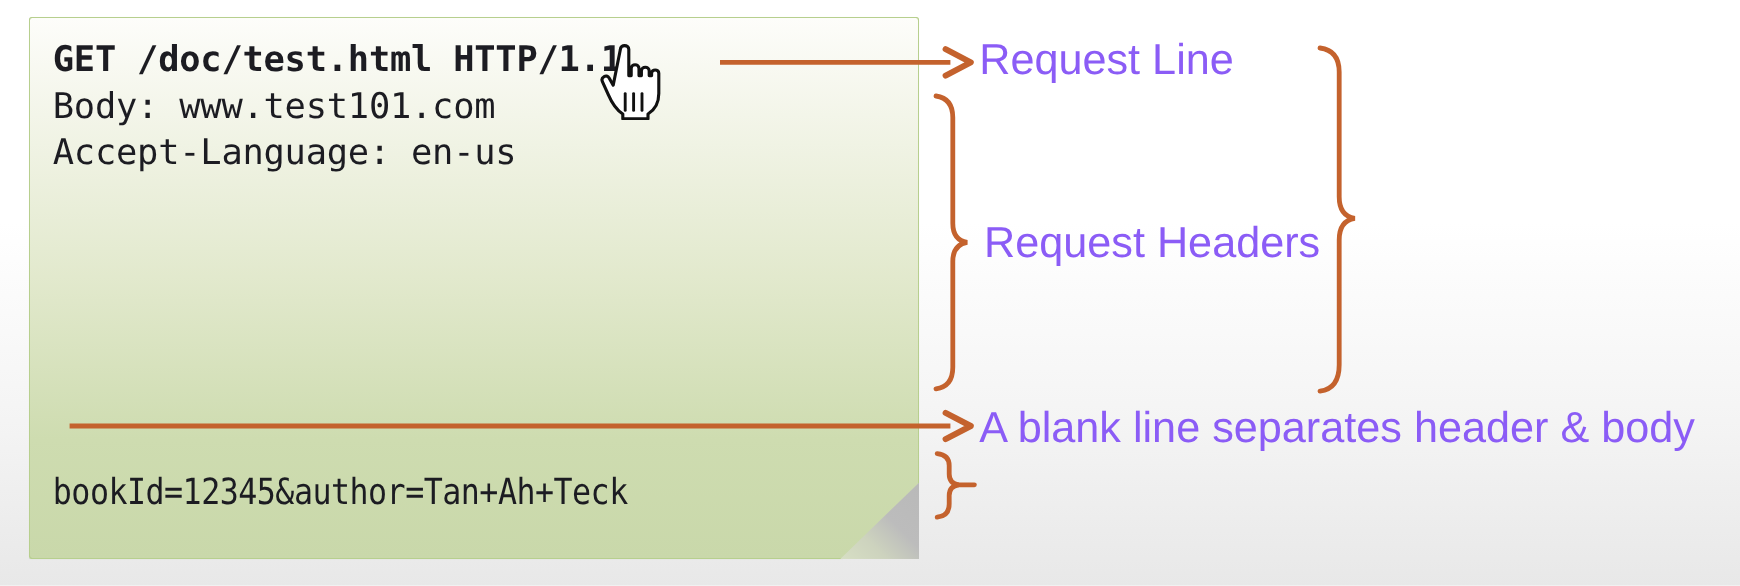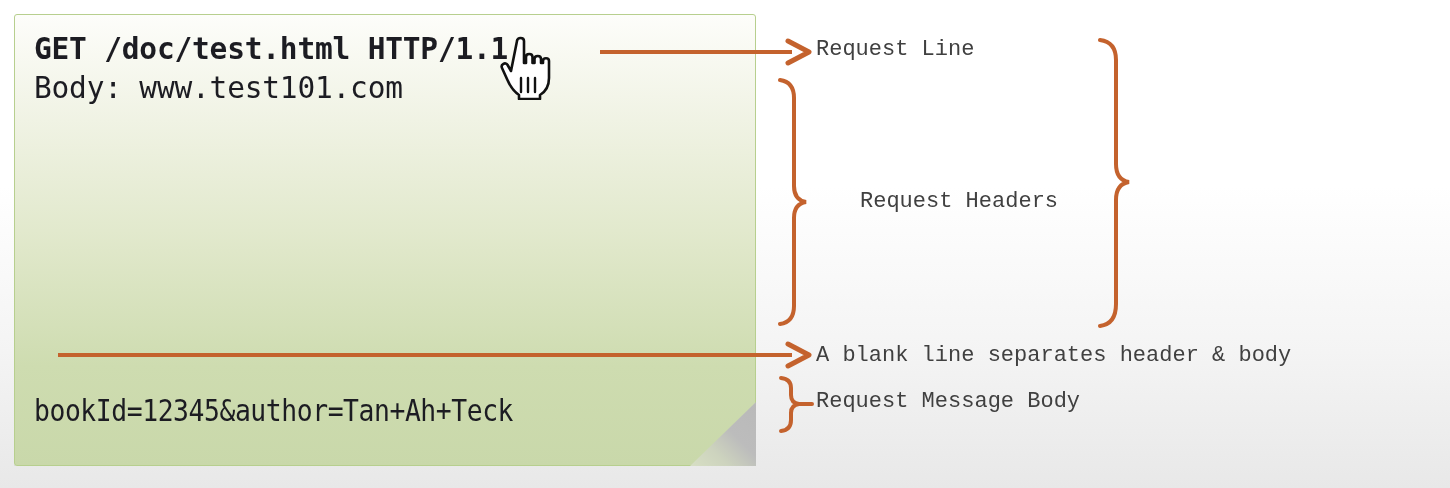--- a/index.html
+++ b/index.html
@@ -8,21 +8,21 @@
     background:linear-gradient(to bottom,#ffffff 0%,#ffffff 38%,#f4f4f4 72%,#e8e8e8 100%);
     font-family:"Liberation Sans", sans-serif;
     overflow:hidden;
     position:relative;
   }
   #stage{position:absolute;inset:0;}
 
   
   .note{
     position:absolute;
-    left:14px;top:14px;
+    left:24px;top:14px;
     width:742px;height:452px;
   }
   .note-body{
     position:absolute;inset:0;
     background:linear-gradient(to bottom,#fdfdfa 0%,#f3f5e9 18%,#e2e9cd 48%,#cedcb0 78%,#c9d8aa 100%);
     border:1.5px solid #b7cf8e;
     border-radius:3px;
     box-shadow:0 3px 4px -1px rgba(120,135,95,.45);
     clip-path:polygon(0 0, 100% 0, 100% 86%, 91.4% 100%, 0 100%);
   }
@@ -57,28 +57,28 @@
     color:#1c1c22;
     white-space:pre;
     transform:scaleX(.88);
     transform-origin:left center;
     letter-spacing:-0.5px;
   }
 
   
   .lbl{
     position:absolute;
-    color:#404040;
-    font-size:22px;
+    color:#8b5cf6;
+    font-size:36px;
     line-height:38px;
     white-space:pre;
-    font-family:Liberation Mono, monospace;
+    font-family:Liberation Sans, sans-serif;
   }
   #lbl-request-line{left:816px;top:31px;}
-  #lbl-request-headers{left:860px;top:183px;}
+  #lbl-request-headers{left:820px;top:183px;}
   #lbl-request-message-header{left:1159px;top:110px;}
   #lbl-blank-line{left:816px;top:337px;}
   #lbl-request-body{left:816px;top:383px;}
 
   svg.overlay{position:absolute;inset:0;width:1450px;height:488px;pointer-events:none;}
 
   
   .cursor{
     position:absolute;
     left:496px;top:34px;
@@ -90,20 +90,21 @@
 
 <div id="stage">
 
   <div class="note">
     <div class="note-body"></div>
     <div class="note-fold"></div>
 
     <div class="lines">
       <div class="hline req">GET /doc/test.html HTTP/1.1</div>
       <div class="hline">Body: www.test101.com</div>
+      <div class="hline">Accept-Language: en-us</div>
     </div>
 
     <div class="bodyline">bookId=12345&amp;author=Tan+Ah+Teck</div>
   </div>
 
   <svg class="overlay" viewBox="0 0 1450 488">
 
     <g>
       <line x1="600" y1="52" x2="792" y2="52" stroke="#c4622d" stroke-width="4"></line>
       <path d="M788 41 L809 52 L788 63" fill="none" stroke="#c4622d" stroke-width="5" stroke-linecap="round" stroke-linejoin="round"></path>
@@ -128,21 +129,20 @@
     </g>
   </svg>
 
   <div class="lbl" id="lbl-request-line">Request Line</div>
 
   <div class="lbl" id="lbl-request-headers">Request Headers</div>
 
 
   <div class="lbl" id="lbl-blank-line">A blank line separates header &amp; body</div>
 
-  <div class="lbl" id="lbl-request-body">Request Message Body</div>
 
   <div class="cursor">
     <svg viewBox="0 0 60 66" width="60" height="66">
       <path d="M21 7 c0-4 7-4 7 0 l0 22 l2 0 l0-6 c0-4 6.5-4 6.5 0 l0 6 l2 0 l0-4 c0-4 6.5-4 6.5 0 l0 4 l2 0 l0-2 c0-3.6 6-3.6 6 0
                l0 17 c0 9-4 14-9 17 l0 4 l-21 0 l0-4 c-6-4-9-9-12-16 l-5-11 c-1.6-3.6 3.6-6.6 5.6-3 l3.4 6 z" fill="#ffffff" stroke="#111111" stroke-width="2.6" stroke-linejoin="round"></path>
       <line x1="25" y1="44" x2="25" y2="58" stroke="#111111" stroke-width="2.4" stroke-linecap="round"></line>
       <line x1="32" y1="44" x2="32" y2="58" stroke="#111111" stroke-width="2.4" stroke-linecap="round"></line>
       <line x1="39" y1="44" x2="39" y2="58" stroke="#111111" stroke-width="2.4" stroke-linecap="round"></line>
     </svg>
   </div>

